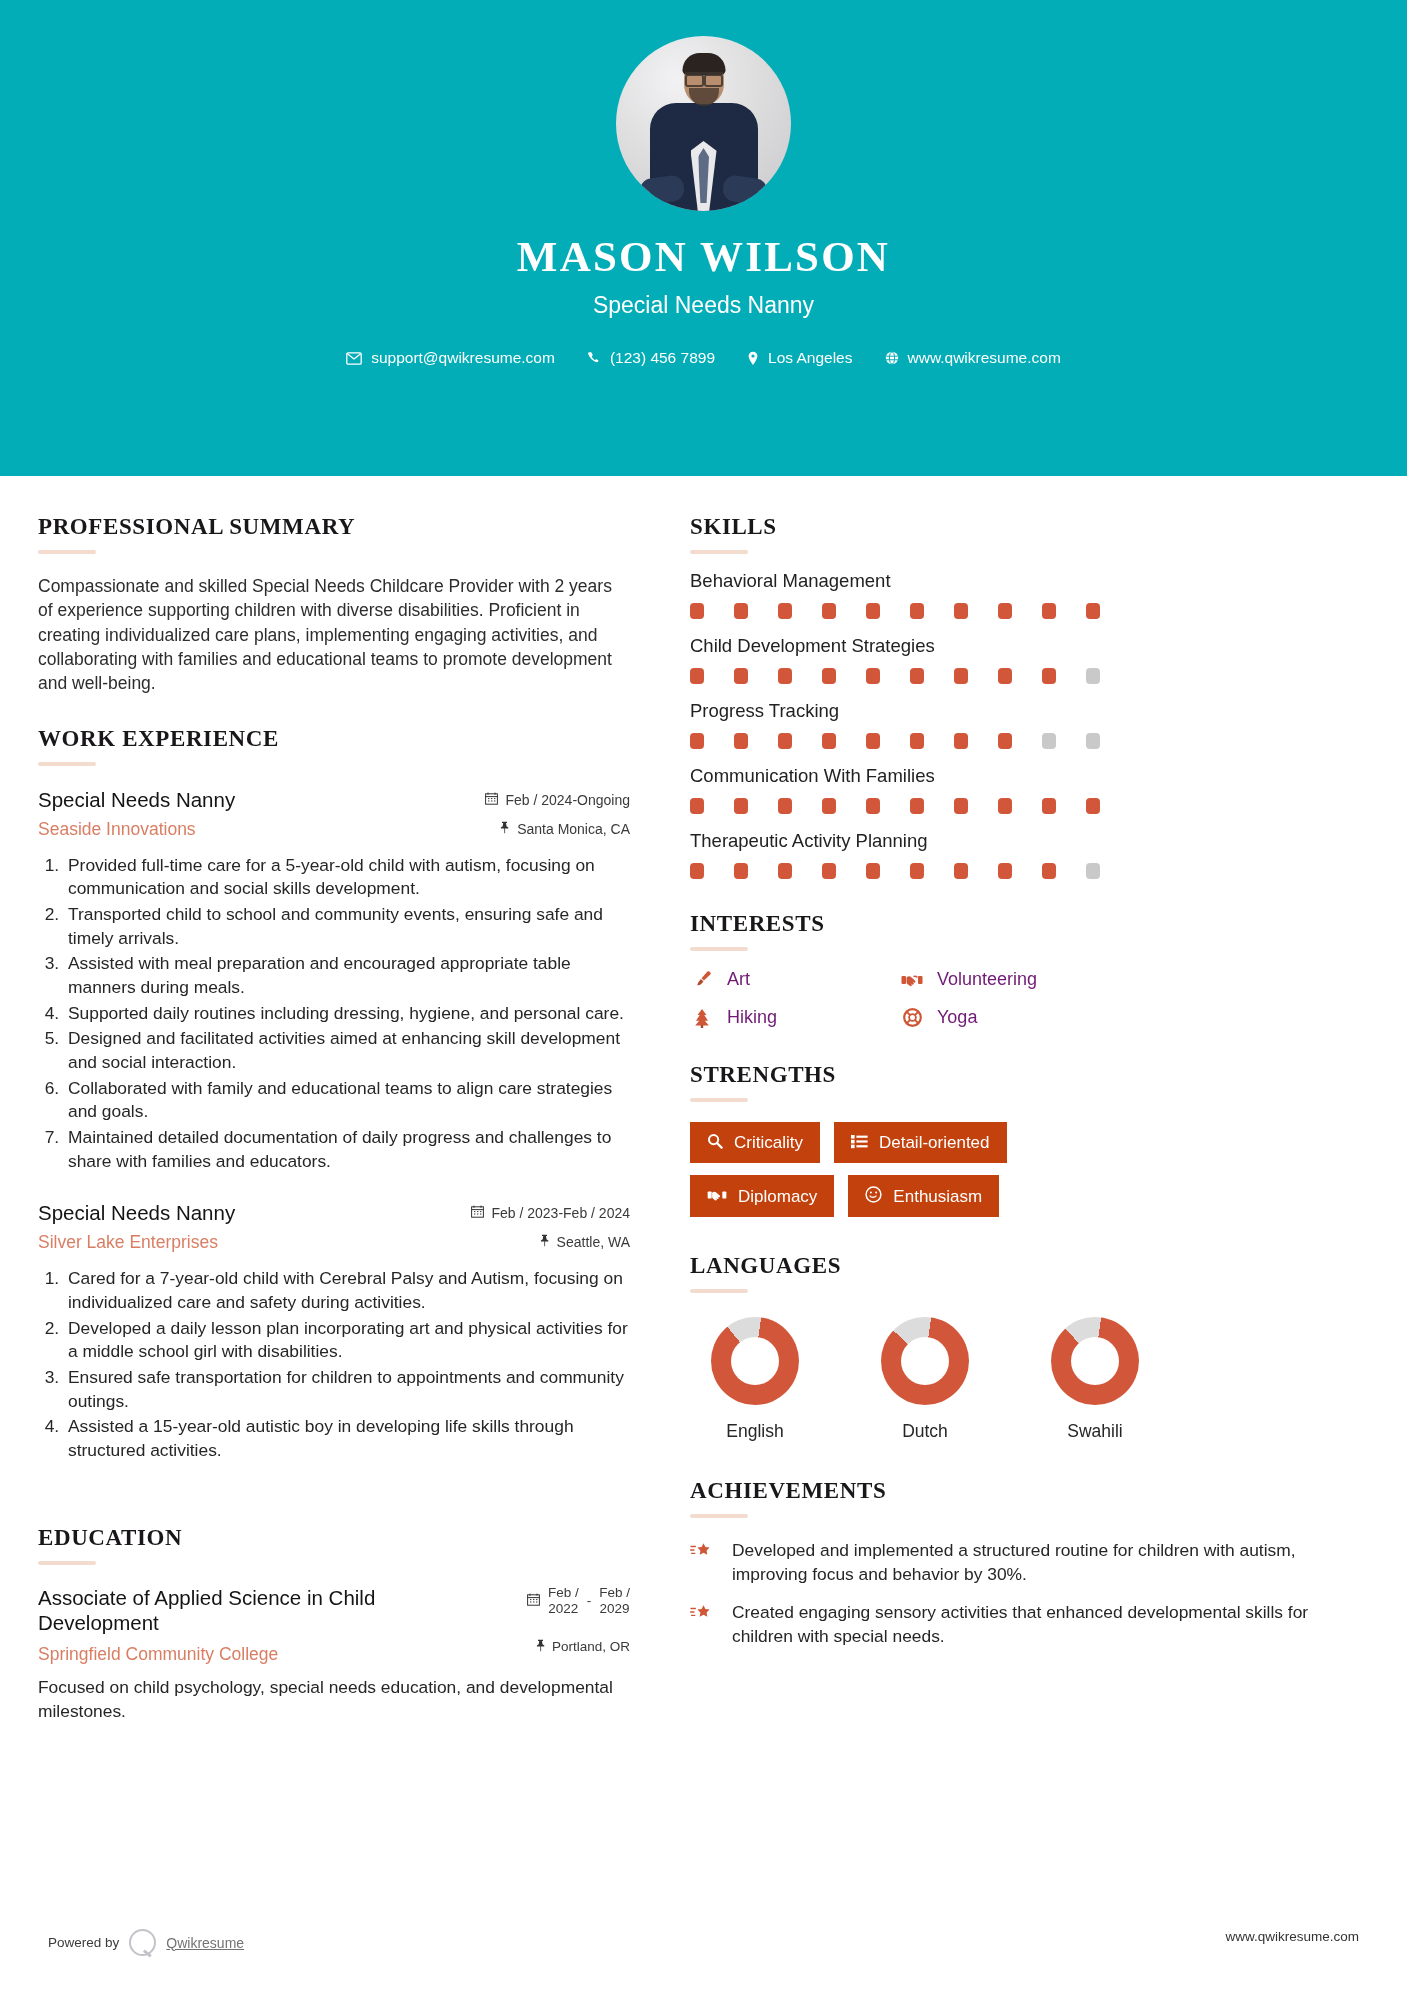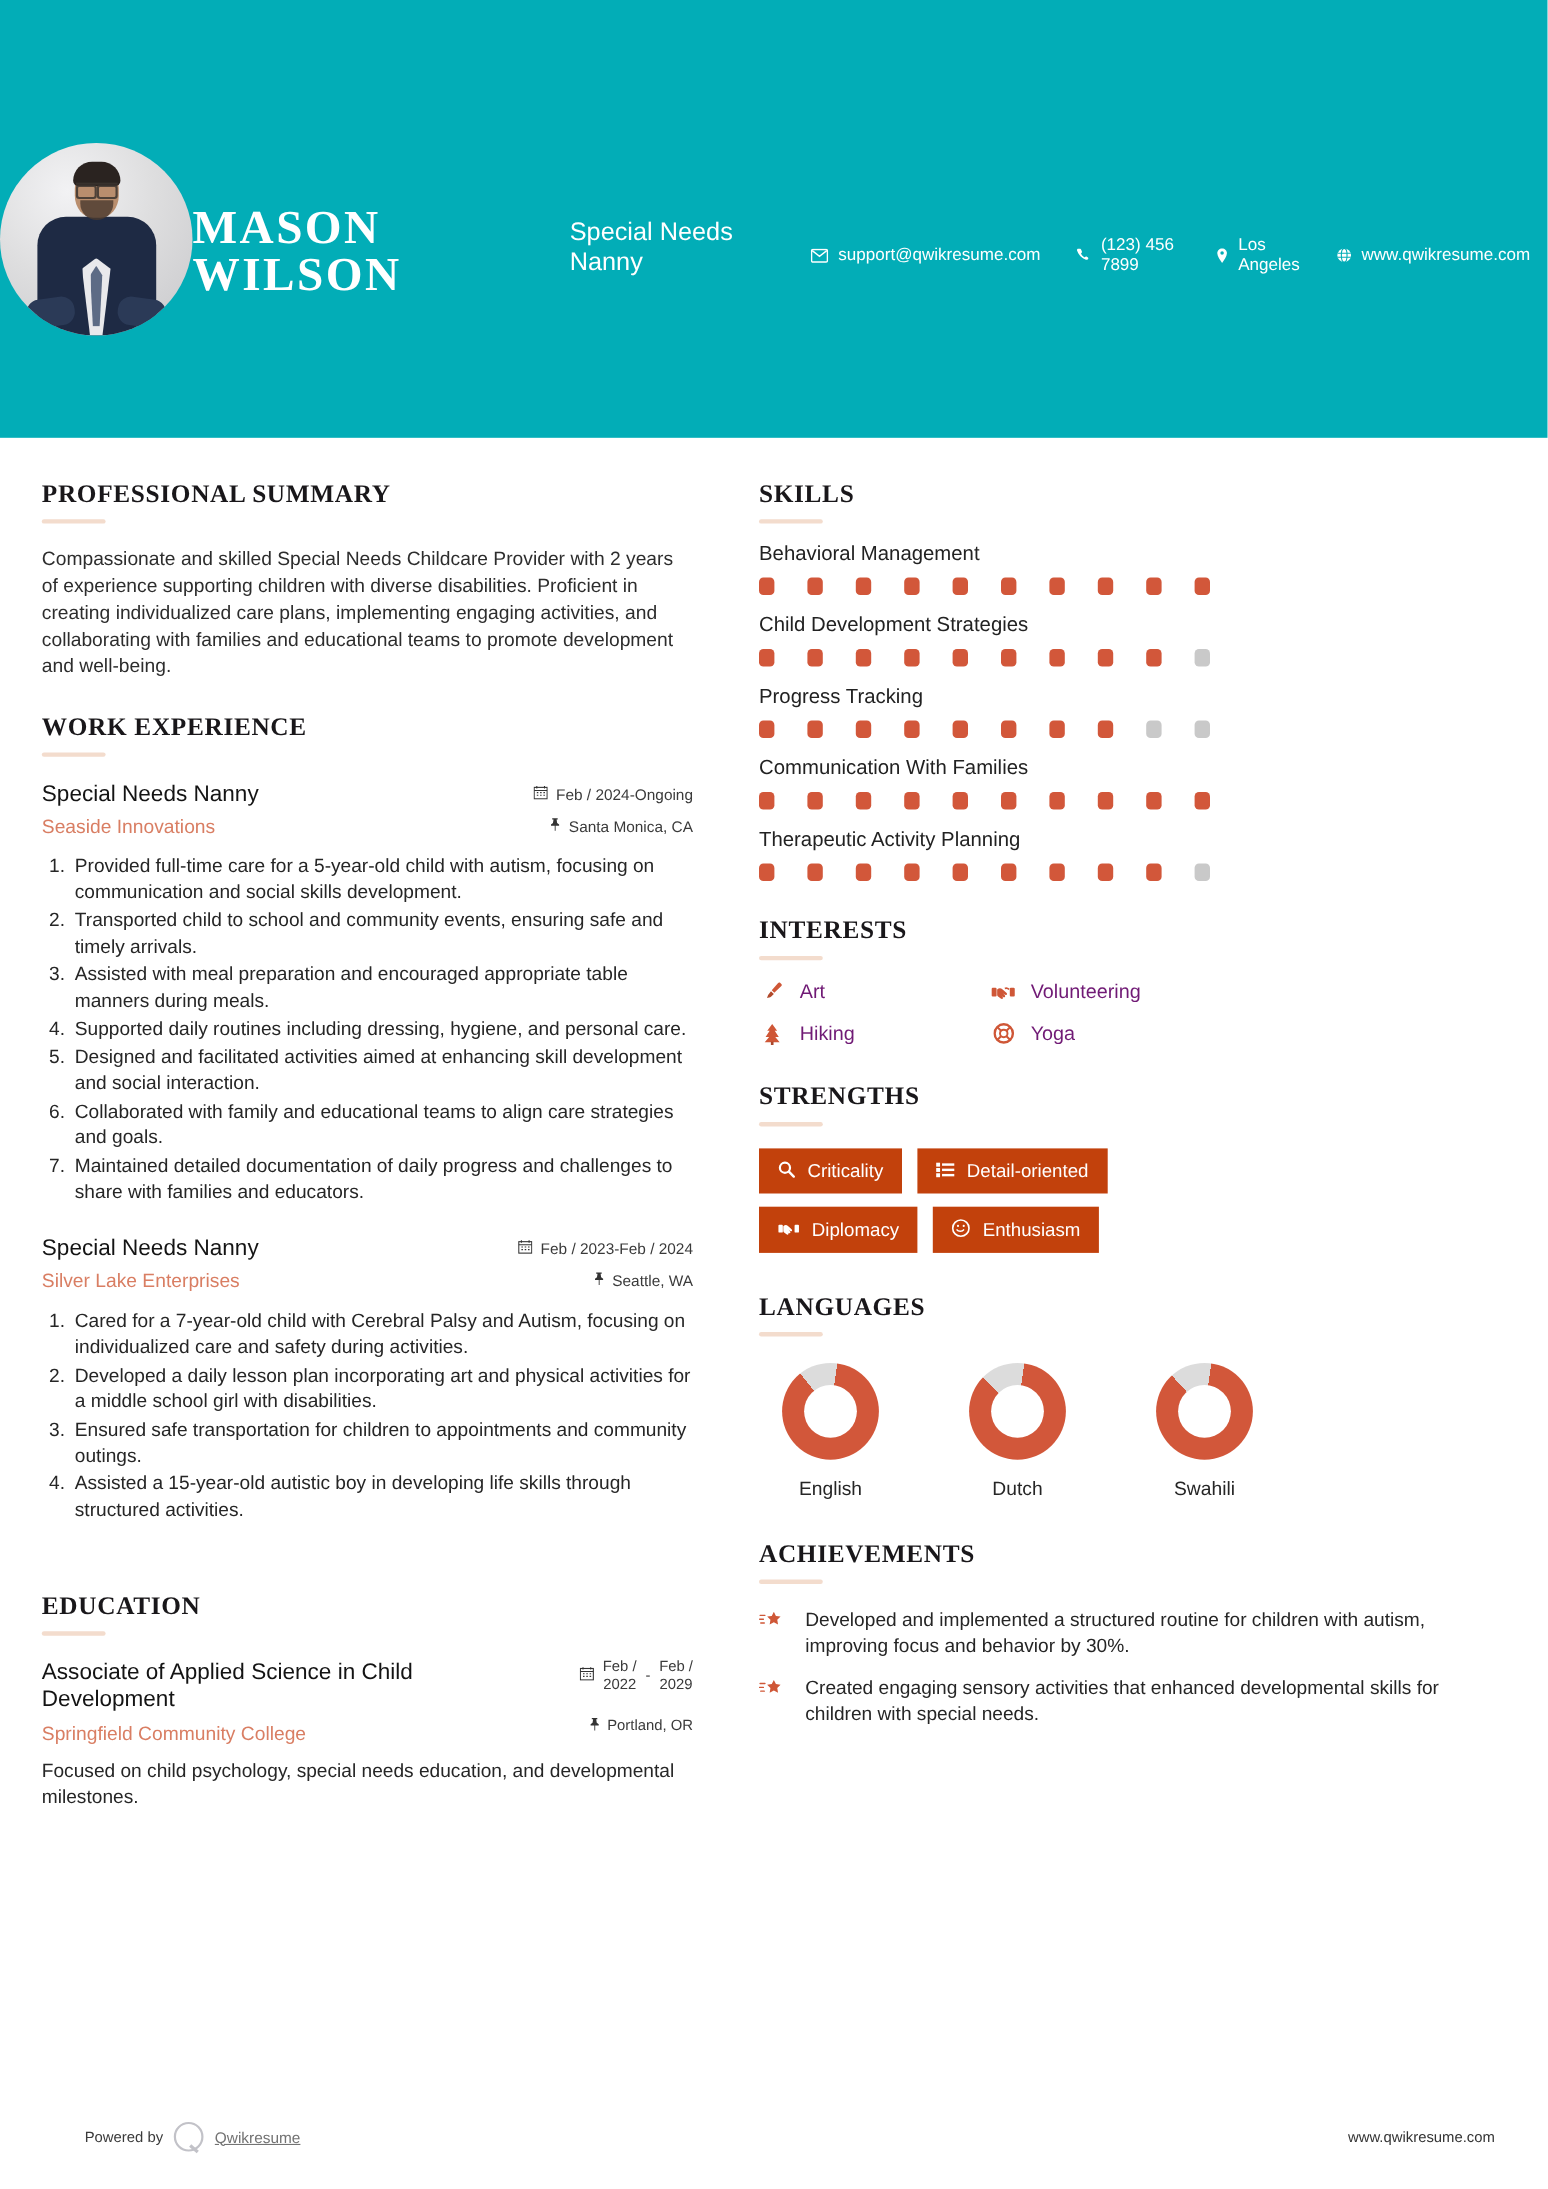--- a/index.html
+++ b/index.html
@@ -6,23 +6,24 @@
   html, body {
     width: 1407px;
     background: #ffffff;
     font-family: "Liberation Sans", sans-serif;
   }
   body { width: 1407px; height: 1990px; position: relative; overflow: hidden; }
 
   
   .header {
     background: #02adb7;
-    height: 398px;
+    height: 476px;
     width: 100%;
     display: flex;
+    flex-direction: column;
     align-items: center;
     padding-top: 36px;
   }
   .avatar {
     width: 175px; height: 175px;
     border-radius: 50%;
     overflow: hidden;
     background: radial-gradient(circle at 35% 25%, #f2f2f4 0%, #dededf 45%, #c8c8cb 100%);
     position: relative;
     flex: none;
@@ -197,23 +198,23 @@
 
   
   .achv { margin-top: 20px; display: flex; gap: 16px; }
   .achv + .achv { margin-top: 14px; }
   .achv .star { flex: none; width: 26px; padding-top: 3px; }
   .achv .txt { font-size: 17.4px; line-height: 1.38; color: #262626; }
 
   
   .footer {
     position: absolute; left: 0; right: 0; bottom: 34px;
-    display: flex; justify-content: space-between; align-items: center;
+    display: flex; justify-content: space-between; 
     padding: 0 48px;
-    font-size: 13.5px; color: #3a3a3a; margin-left: 29px;
+    font-size: 13.5px; color: #3a3a3a;
   }
   .footer .brand { display: flex; align-items: center; gap: 10px; }
   .footer .qlogo {
     width: 27px; height: 27px; border-radius: 50%;
     border: 2px solid #c2c2c8;
     position: relative; display:inline-block;
   }
   .footer .qlogo:after {
     content:""; position:absolute; right:2px; bottom:0px;
     width:9px; height:2.5px; background:#c2c2c8; transform: rotate(40deg);

